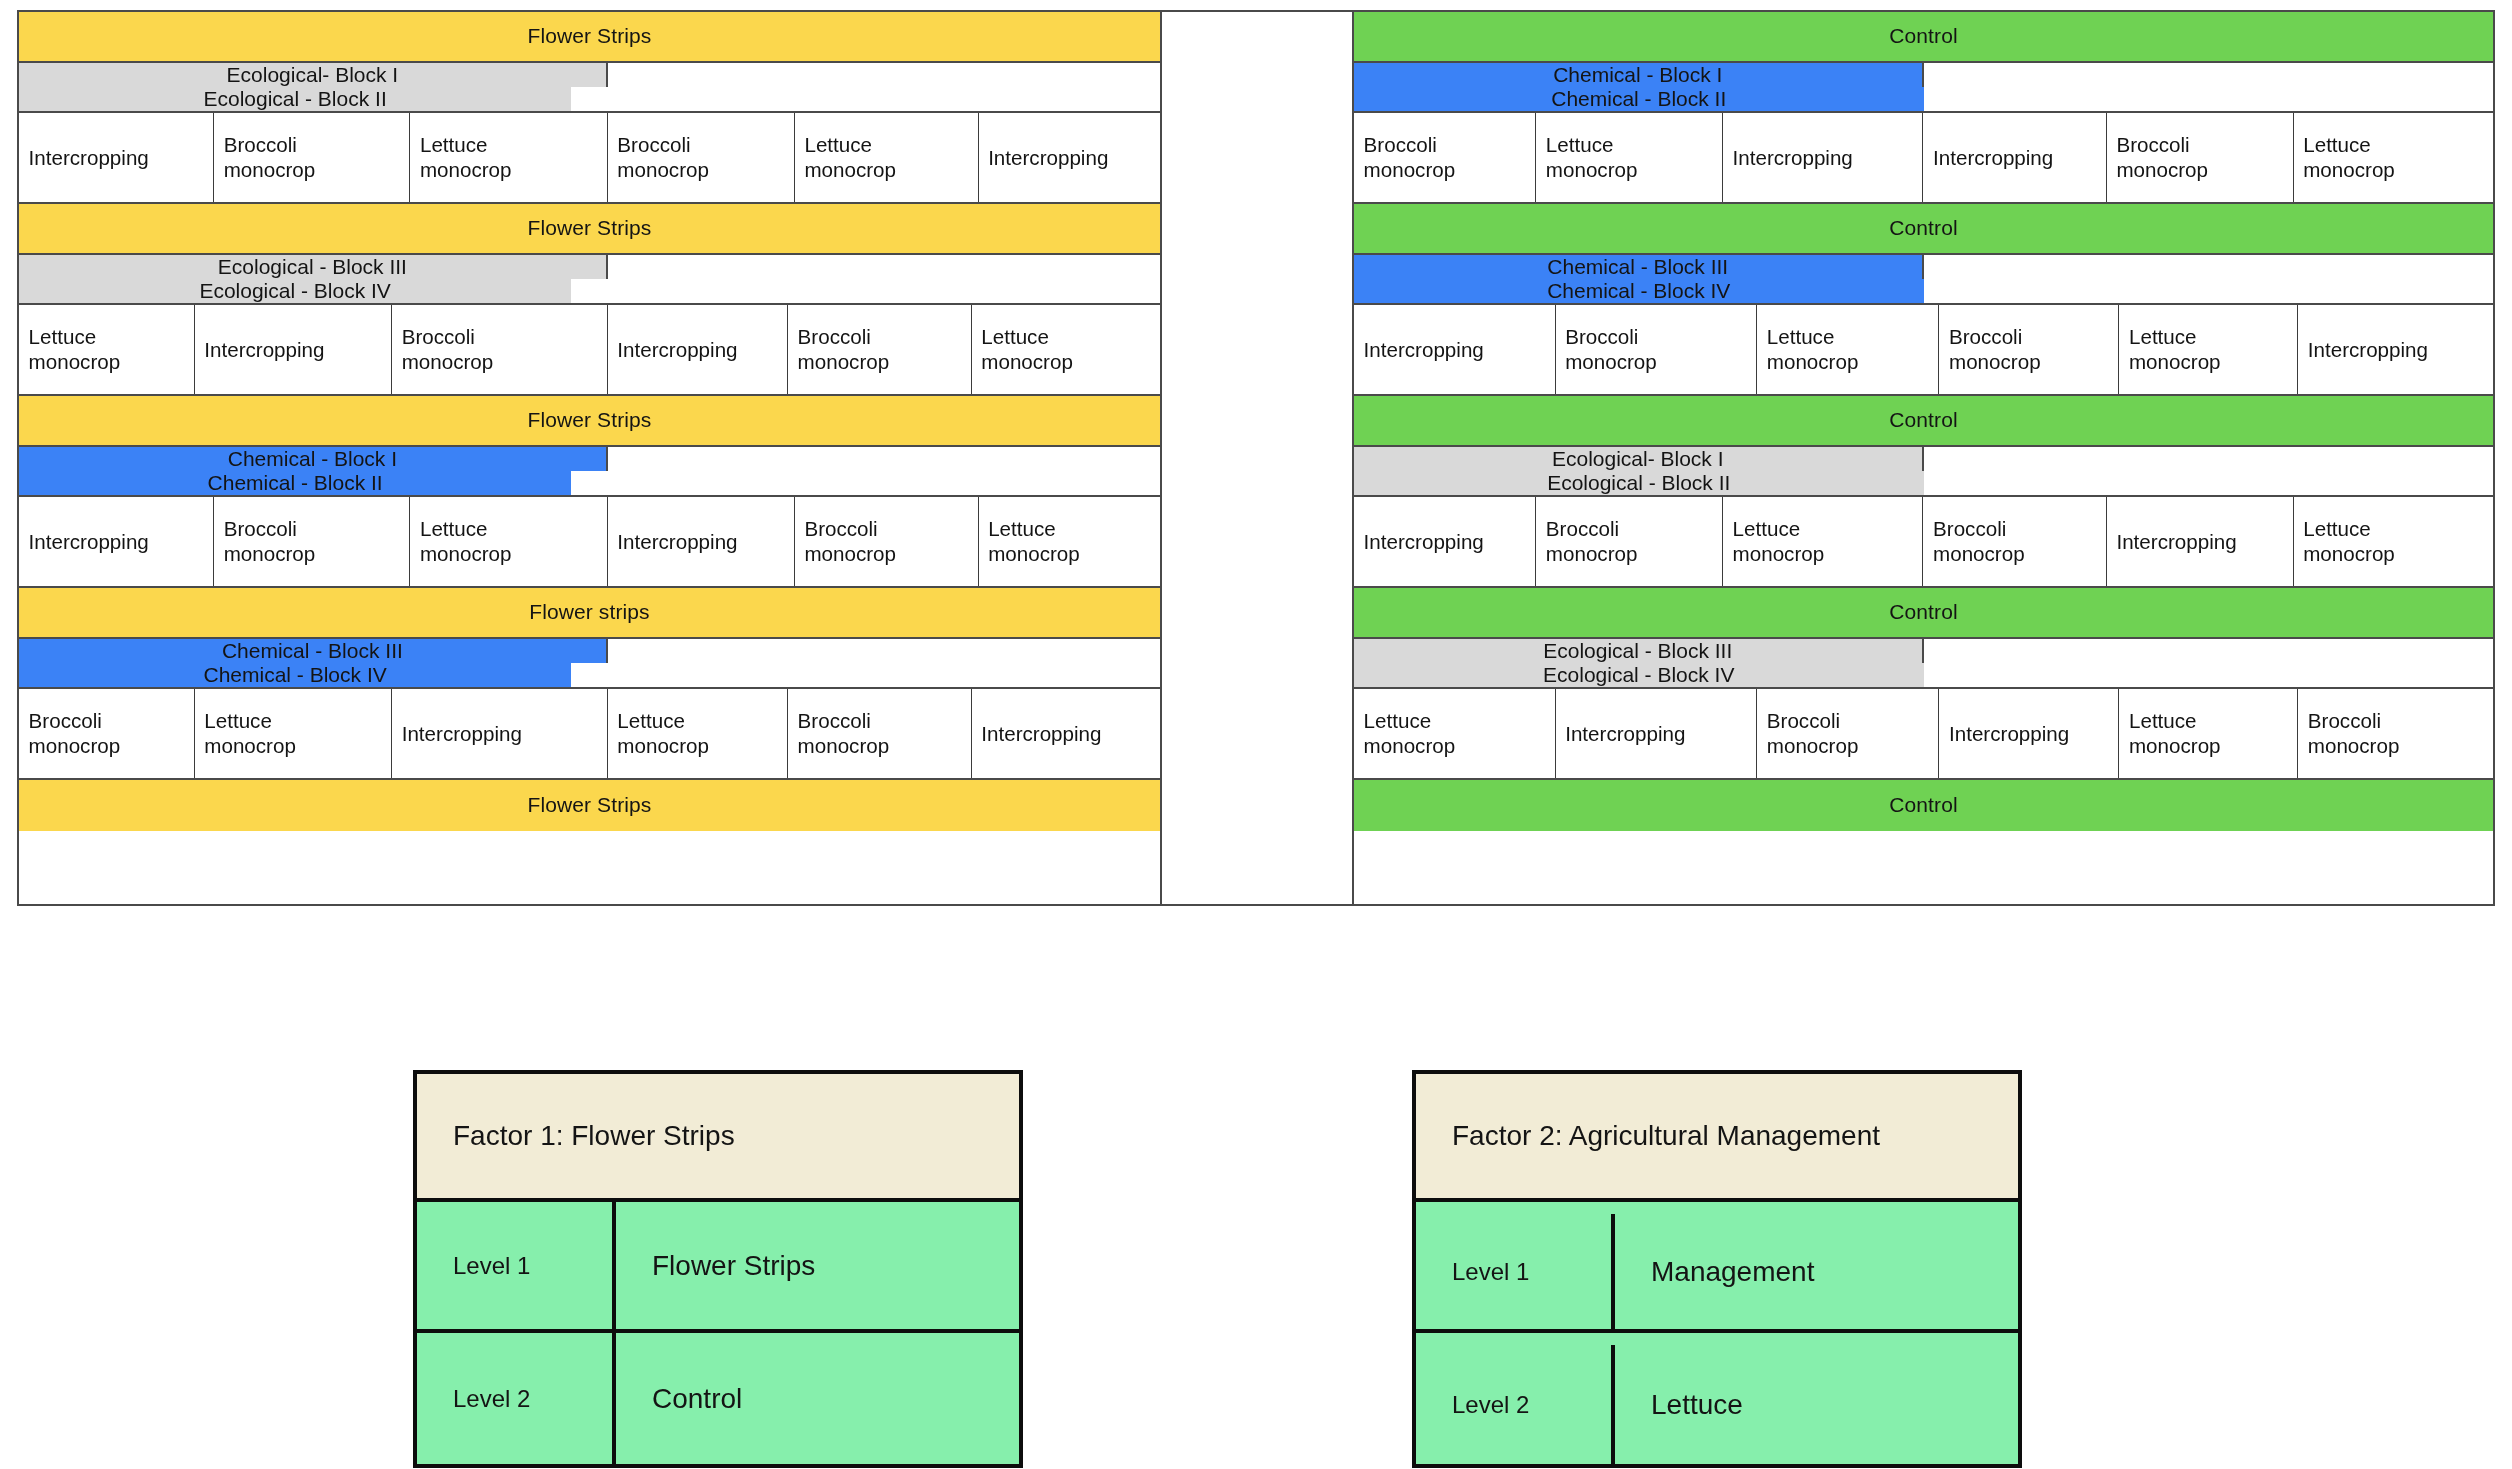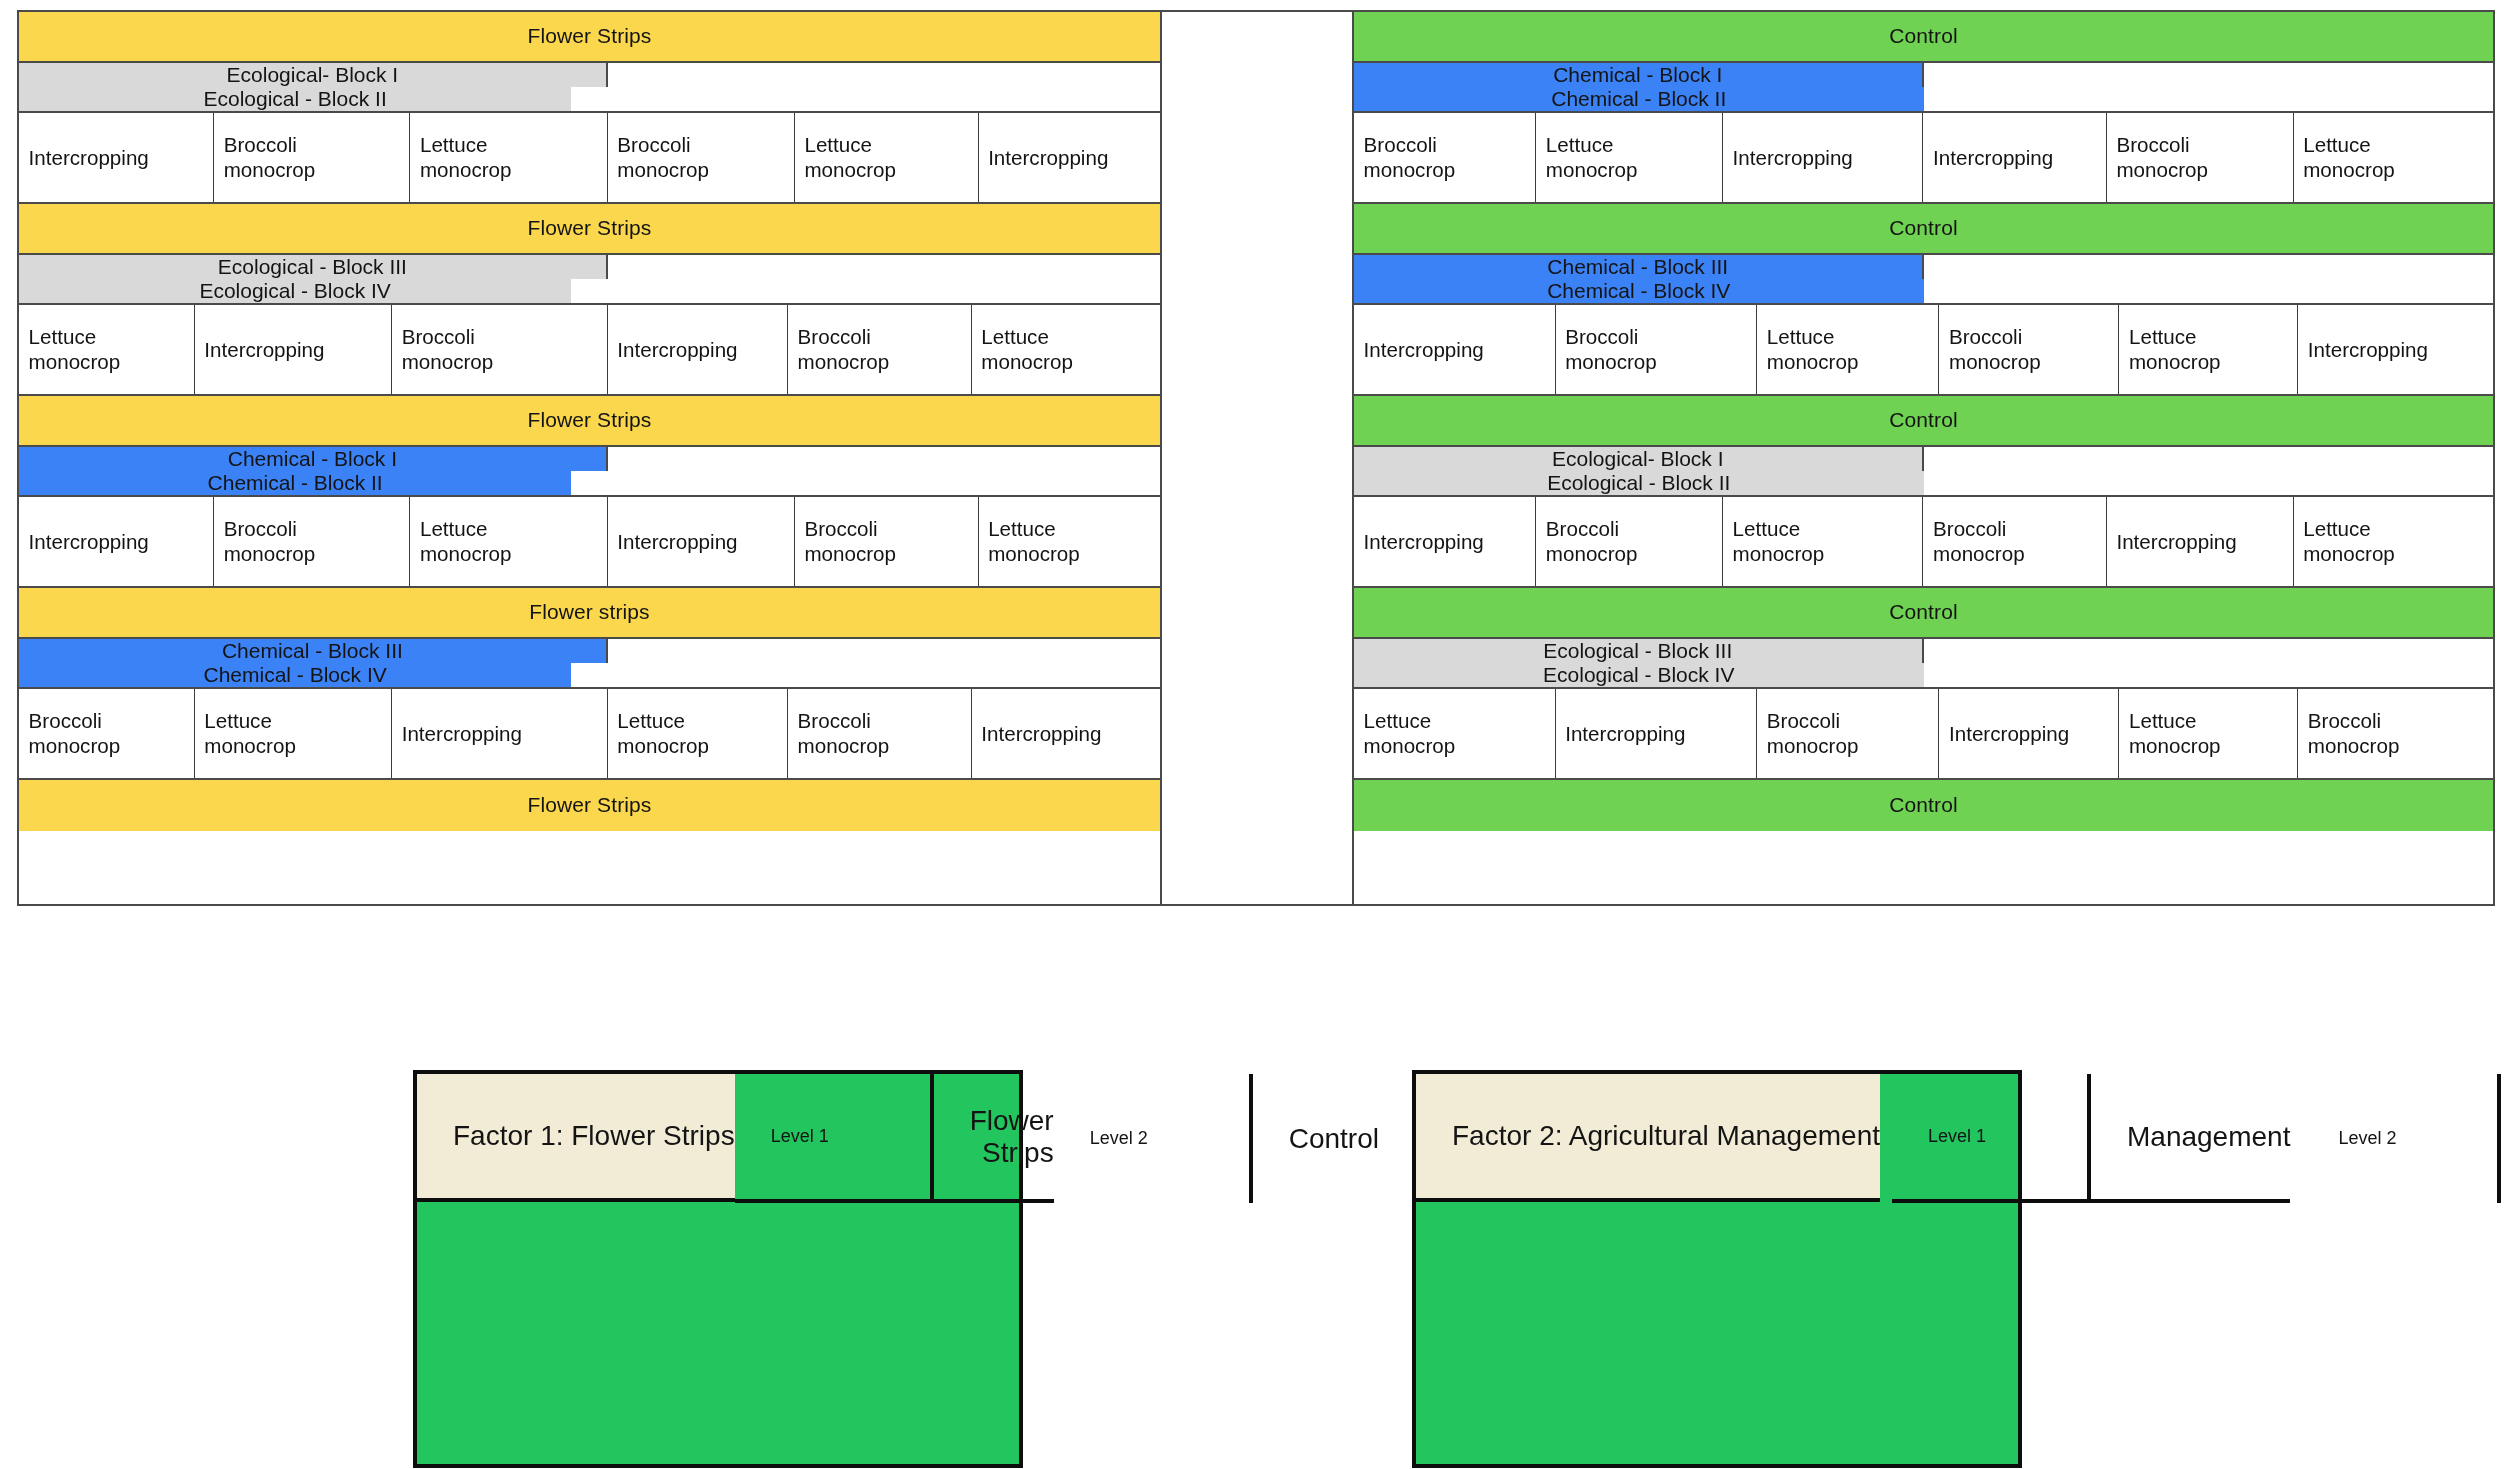--- a/index.html
+++ b/index.html
@@ -97,24 +97,23 @@
     line-height: 1.22;
   }
   .plot-cell:last-child { border-right: none; }
   .plot-cell .l2 { display: block; }
 
   
   .factor-table {
     position: absolute;
     box-sizing: border-box;
     border: 4.1px solid #0d0d0d;
-    background: #22c55e;
-    display: flex;
-    flex-direction: row;
-    text-align: right;
+    background: #86efac;
+    display: flex;
+    flex-direction: column;
   }
   #factor-table-1 { left: 413px; top: 1070px; width: 610px; height: 398px; }
   #factor-table-2 { left: 1412px; top: 1070px; width: 610px; height: 398px; gap: 12px; }
 
   .factor-title {
     box-sizing: border-box;
     height: 128px;
     background: #f2ecd6;
     border-bottom: 4.1px solid #0d0d0d;
     display: flex;
@@ -132,21 +131,21 @@
     border-bottom: 4.1px solid #0d0d0d;
   }
   .factor-row.last { border-bottom: none; }
   .factor-level {
     box-sizing: border-box;
     width: 199px;
     flex: 0 0 auto;
     display: flex;
     align-items: center;
     padding-left: 36px;
-    font-size: 18px;
+    font-size: 24px;
     border-right: 4.1px solid #0d0d0d;
   }
   .factor-value {
     box-sizing: border-box;
     flex: 1 1 auto;
     display: flex;
     align-items: center;
     padding-left: 36px;
     font-size: 28px;
   }

